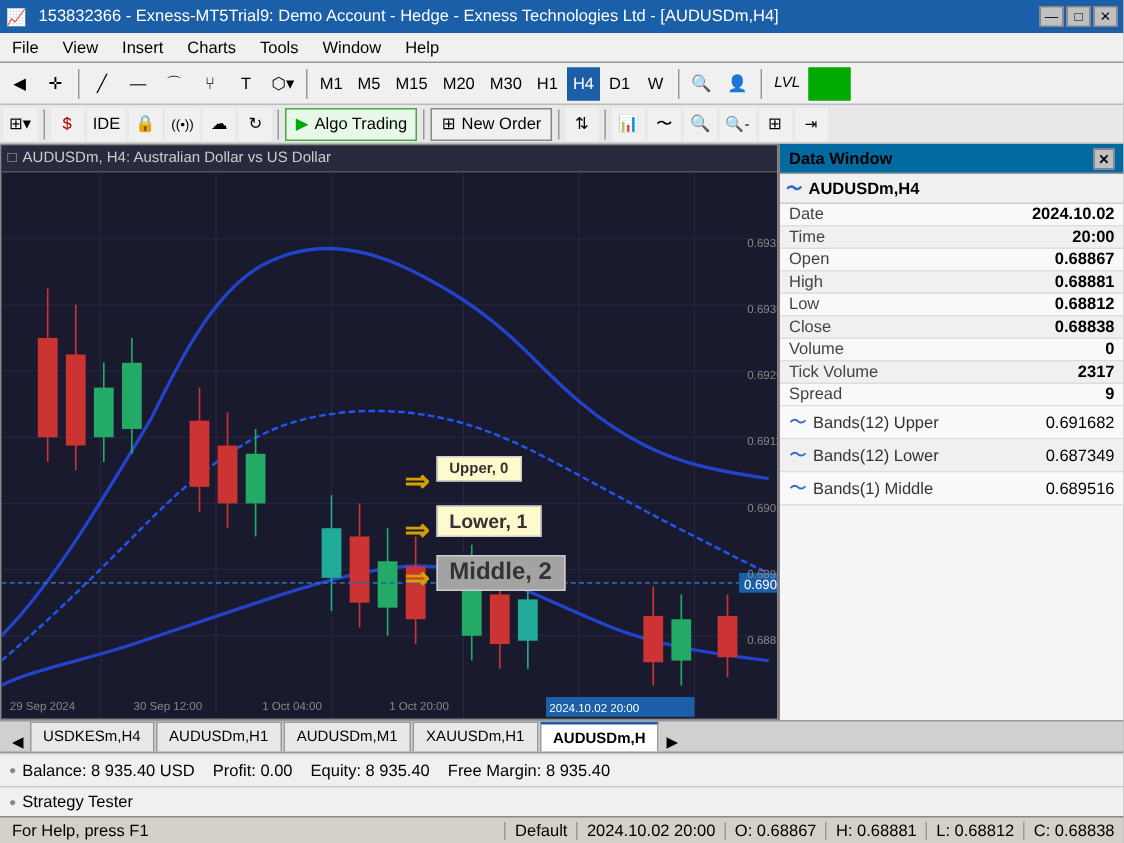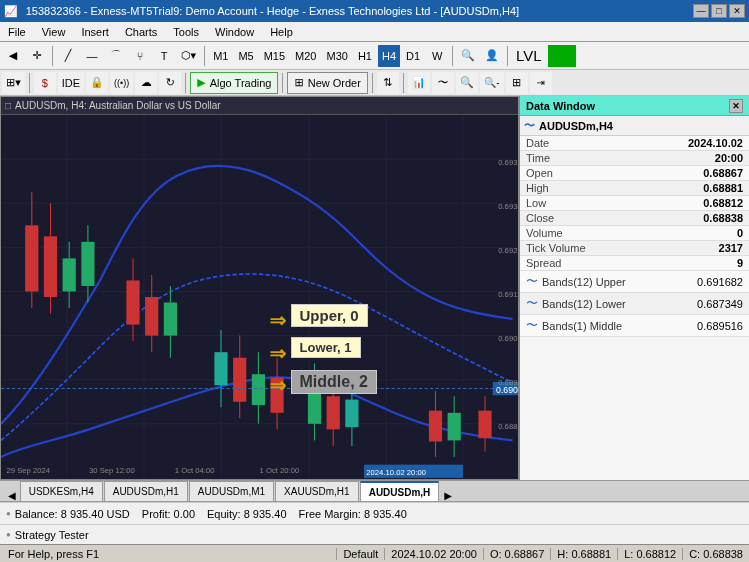--- a/index.html
+++ b/index.html
@@ -123,21 +123,21 @@
     
     .data-window {
       width: 230px;
       background: #f5f5f5;
       border-left: 1px solid #888;
       display: flex;
       flex-direction: column;
     }
     .data-window-header {
       height: 20px;
-      background: #5eead4;
+      background: #0369a1;
       display: flex;
       align-items: center;
       justify-content: space-between;
       padding: 0 6px;
       border-bottom: 1px solid #999;
       font-weight: bold;
       font-size: 11px;
     }
     .data-window-close {
       width: 14px; height: 14px;
@@ -295,21 +295,21 @@
   <div class="tb-btn">M20</div>
   <div class="tb-btn">M30</div>
   <div class="tb-btn">H1</div>
   <div class="tb-btn active">H4</div>
   <div class="tb-btn">D1</div>
   <div class="tb-btn">W</div>
   <div class="tb-sep"></div>
   <div class="tb-btn">🔍</div>
   <div class="tb-btn">👤</div>
   <div class="tb-sep"></div>
-  <div class="tb-btn" style="font-size:15px;">LVL</div>
+  <div class="tb-btn" style="font-size:10px;font-style:italic;">LVL</div>
   <div class="tb-btn green-active" style="background:#00aa00;width:28px;height:22px;"></div>
 </div>
 
 <div class="toolbar2">
   <div class="tb-btn">⊞▾</div>
   <div class="tb-sep"></div>
   <div class="tb-btn" style="color:#a00;">$</div>
   <div class="tb-btn">IDE</div>
   <div class="tb-btn">🔒</div>
   <div class="tb-btn" style="font-size:9px;">((•))</div>
@@ -436,21 +436,21 @@
 
         <text x="452" y="45" fill="#888" font-size="7">0.69395</text>
         <text x="452" y="85" fill="#888" font-size="7">0.69300</text>
         <text x="452" y="125" fill="#888" font-size="7">0.69205</text>
         <text x="452" y="165" fill="#888" font-size="7">0.69119</text>
         <text x="452" y="205" fill="#888" font-size="7">0.69015</text>
         <text x="452" y="245" fill="#888" font-size="7">0.68920</text>
         <text x="452" y="285" fill="#888" font-size="7">0.68835</text>
       </svg>
 
-      <div style="position:absolute; top:52%; left:56%; background:#fffacd; border:1px solid #ccc; padding:2px 8px; font-size:15px; font-weight:bold; color:#333; white-space:nowrap;">
+      <div style="position:absolute; top:52%; left:56%; background:#fffacd; border:1px solid #ccc; padding:2px 8px; font-size:10px; font-weight:bold; color:#333; white-space:nowrap;">
         <span>Upper, 0</span>
       </div>
 
       <div style="position:absolute; top:53%; left:52%; font-size:20px; color:#d4a000; font-weight:bold;">⇒</div>
 
       <div style="position:absolute; top:61%; left:56%; background:#fffacd; border:1px solid #ccc; padding:2px 8px; font-size:13px; font-weight:bold; color:#333; white-space:nowrap;">
         <span>Lower, 1</span>
       </div>
 
       <div style="position:absolute; top:62%; left:52%; font-size:20px; color:#d4a000; font-weight:bold;">⇒</div>

